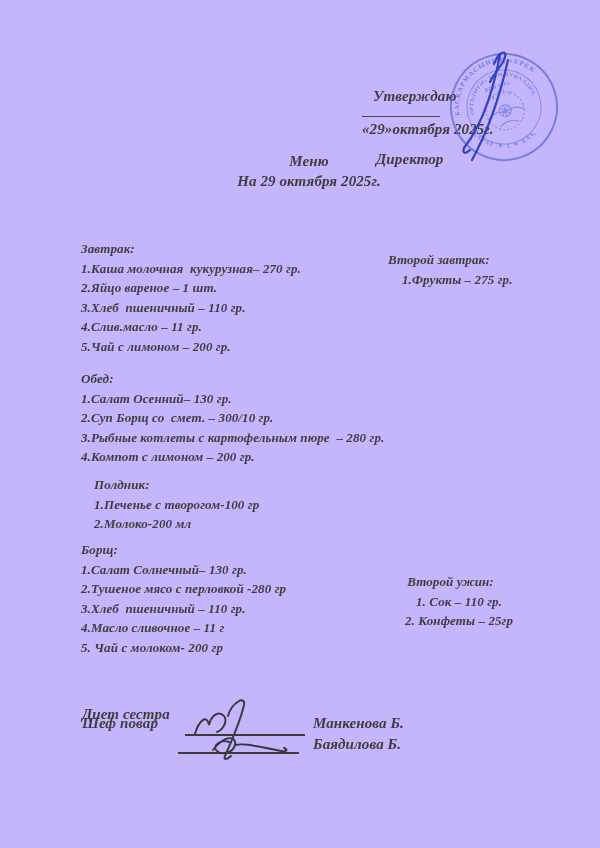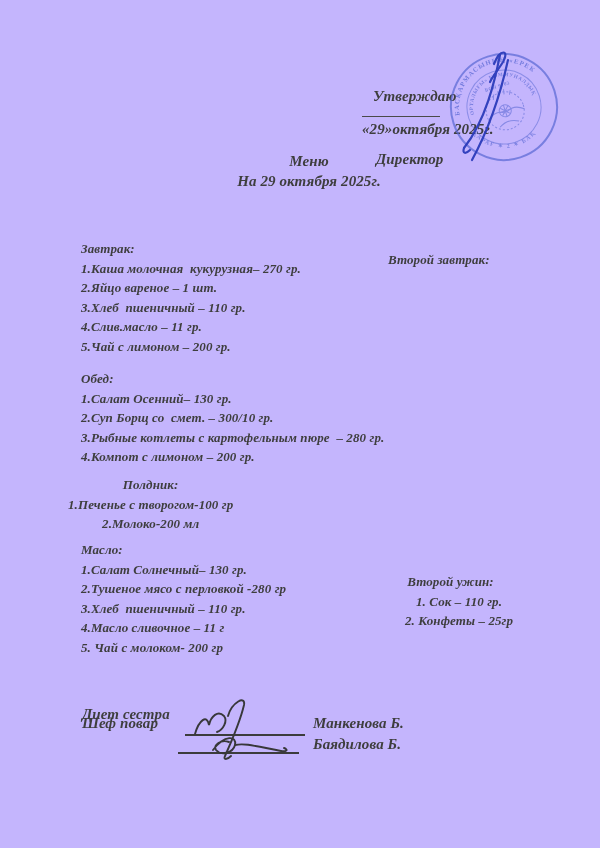--- a/index.html
+++ b/index.html
@@ -95,38 +95,39 @@
     <div class="h">Завтрак:</div>
     <div class="it">1.Каша молочная  кукурузная– 270 гр.</div>
     <div class="it">2.Яйцо вареное – 1 шт.</div>
     <div class="it">3.Хлеб  пшеничный – 110 гр.</div>
     <div class="it">4.Слив.масло – 11 гр.</div>
     <div class="it">5.Чай с лимоном – 200 гр.</div>
   </div>
 
   <div class="sec right" style="left:388px;top:250px;">
     <div class="h">Второй завтрак:</div>
+    <div class="it">1.Фрукты – 275 гр.</div>
   </div>
 
   <div class="sec" style="left:81px;top:369px;">
     <div class="h">Обед:</div>
     <div class="it">1.Салат Осенний– 130 гр.</div>
     <div class="it">2.Суп Борщ со  смет. – 300/10 гр.</div>
     <div class="it">3.Рыбные котлеты с картофельным пюре  – 280 гр.</div>
     <div class="it">4.Компот с лимоном – 200 гр.</div>
   </div>
 
-  <div class="sec" style="left:68px;top:475px;text-align:center;">
+  <div class="sec" style="left:94px;top:475px;">
     <div class="h">Полдник:</div>
     <div class="it">1.Печенье с творогом-100 гр</div>
     <div class="it">2.Молоко-200 мл</div>
   </div>
 
   <div class="sec" style="left:81px;top:540px;">
-    <div class="h">Масло:</div>
+    <div class="h">Борщ:</div>
     <div class="it">1.Салат Солнечный– 130 гр.</div>
     <div class="it">2.Тушеное мясо с перловкой -280 гр</div>
     <div class="it">3.Хлеб  пшеничный – 110 гр.</div>
     <div class="it">4.Масло сливочное – 11 г</div>
     <div class="it">5. Чай с молоком- 200 гр</div>
   </div>
 
   <div class="sec right2" style="left:388px;top:572px;text-align:center;">
     <div class="h">Второй ужин:</div>
     <div class="it">1. Сок – 110 гр.</div>

